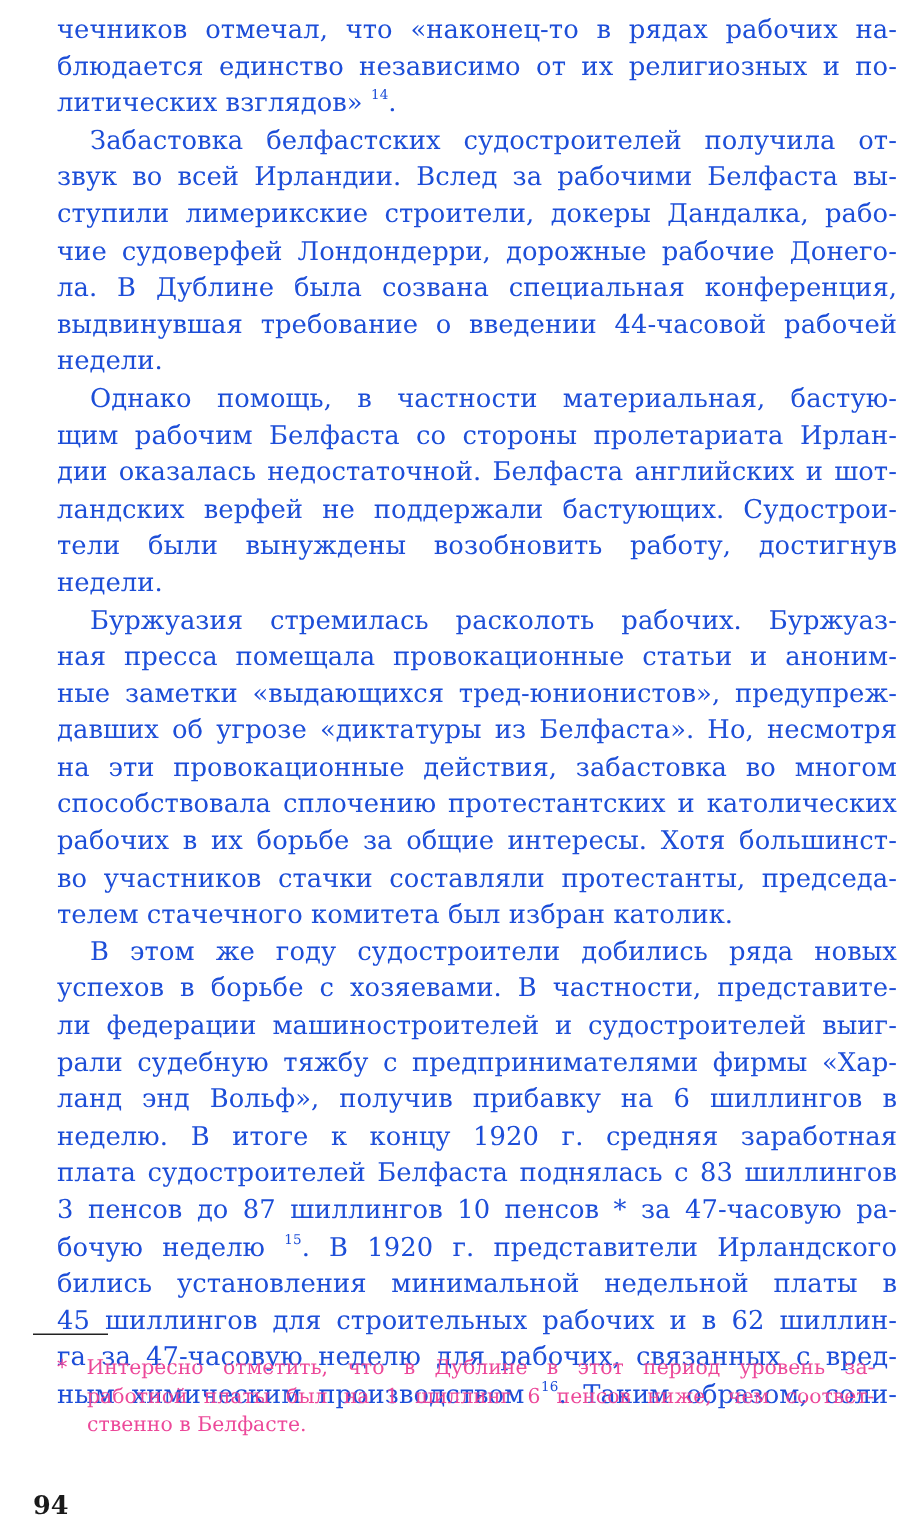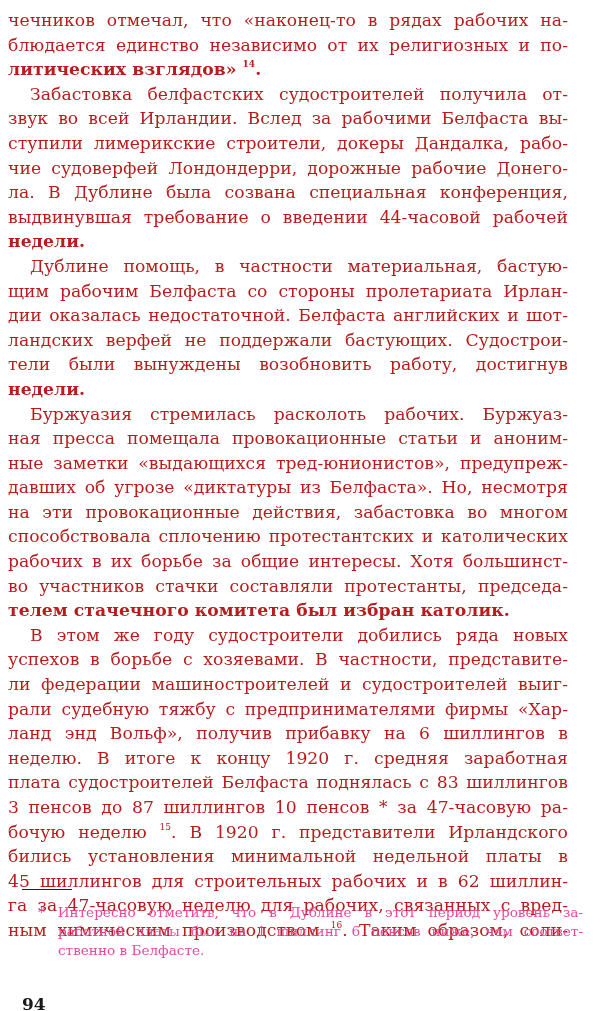--- a/index.html
+++ b/index.html
@@ -1,28 +1,28 @@
 <!DOCTYPE html>
 <html><head>
 <meta charset="utf-8">
 <style>
   html, body { margin: 0; padding: 0; background: #ffffff; }
   body { width: 600px; height: 1011px; overflow: hidden; position: relative; }
   .page {
-    position: absolute; left: 8px; top: 8px; width: 560px;
+    position: absolute; left: 38px; top: 8px; width: 560px;
     font-family: "DejaVu Serif", "Liberation Serif", serif;
-    color: #b91c1c;
+    color: #1d4ed8;
   }
   .line {
     height: 24.6px; line-height: 24.6px;
     font-size: 17.2px; white-space: nowrap;
     text-align: justify; text-align-last: justify;
     letter-spacing: 0.05px;
   }
-  .line.last { text-align-last: left; font-weight: bold; }
+  .line.last { text-align-last: left; }
   .line.indent { padding-left: 22px; }
   sup { font-size: 9px; vertical-align: 8px; line-height: 0; }
   .rule { position: absolute; left: 22px; top: 889px; width: 50px; height: 1px; background: #222; }
   .fn { position: absolute; left: 38px; top: 903px; width: 545px;
         font-family: "DejaVu Serif", "Liberation Serif", serif; color: #ec4899; }
   .fnline { height: 19.2px; line-height: 19.2px; font-size: 13.6px; white-space: nowrap;
             text-align: justify; text-align-last: justify; }
   .fnline.cont { padding-left: 20px; }
   .fnline.last { text-align-last: left; }
   .pageno { position: absolute; left: 22px; top: 994px; font-family: "DejaVu Serif", "Liberation Serif", serif;
@@ -35,21 +35,21 @@
     <div class="line"><span>чечников отмечал, что «наконец-то в рядах рабочих на-</span></div>
     <div class="line"><span>блюдается единство независимо от их религиозных и по-</span></div>
     <div class="line last"><span>литических взглядов»</span>&nbsp;<sup>14</sup><span>.</span></div>
     <div class="line indent"><span>Забастовка белфастских судостроителей получила от-</span></div>
     <div class="line"><span>звук во всей Ирландии. Вслед за рабочими Белфаста вы-</span></div>
     <div class="line"><span>ступили лимерикские строители, докеры Дандалка, рабо-</span></div>
     <div class="line"><span>чие судоверфей Лондондерри, дорожные рабочие Донего-</span></div>
     <div class="line"><span>ла. В Дублине была созвана специальная конференция,</span></div>
     <div class="line"><span>выдвинувшая требование о введении 44-часовой рабочей</span></div>
     <div class="line last"><span>недели.</span></div>
-    <div class="line indent"><span>Дублине помощь, в частности материальная, бастую-</span></div>
+    <div class="line indent"><span>Однако помощь, в частности материальная, бастую-</span></div>
     <div class="line"><span>щим рабочим Белфаста со стороны пролетариата Ирлан-</span></div>
     <div class="line"><span>дии оказалась недостаточной. Белфаста английских и шот-</span></div>
     <div class="line"><span>ландских верфей не поддержали бастующих. Судострои-</span></div>
     <div class="line"><span>тели были вынуждены возобновить работу, достигнув</span></div>
     <div class="line last"><span>недели.</span></div>
     <div class="line indent"><span>Буржуазия стремилась расколоть рабочих. Буржуаз-</span></div>
     <div class="line"><span>ная пресса помещала провокационные статьи и аноним-</span></div>
     <div class="line"><span>ные заметки «выдающихся тред-юнионистов», предупреж-</span></div>
     <div class="line"><span>давших об угрозе «диктатуры из Белфаста». Но, несмотря</span></div>
     <div class="line"><span>на эти провокационные действия, забастовка во многом</span></div>

